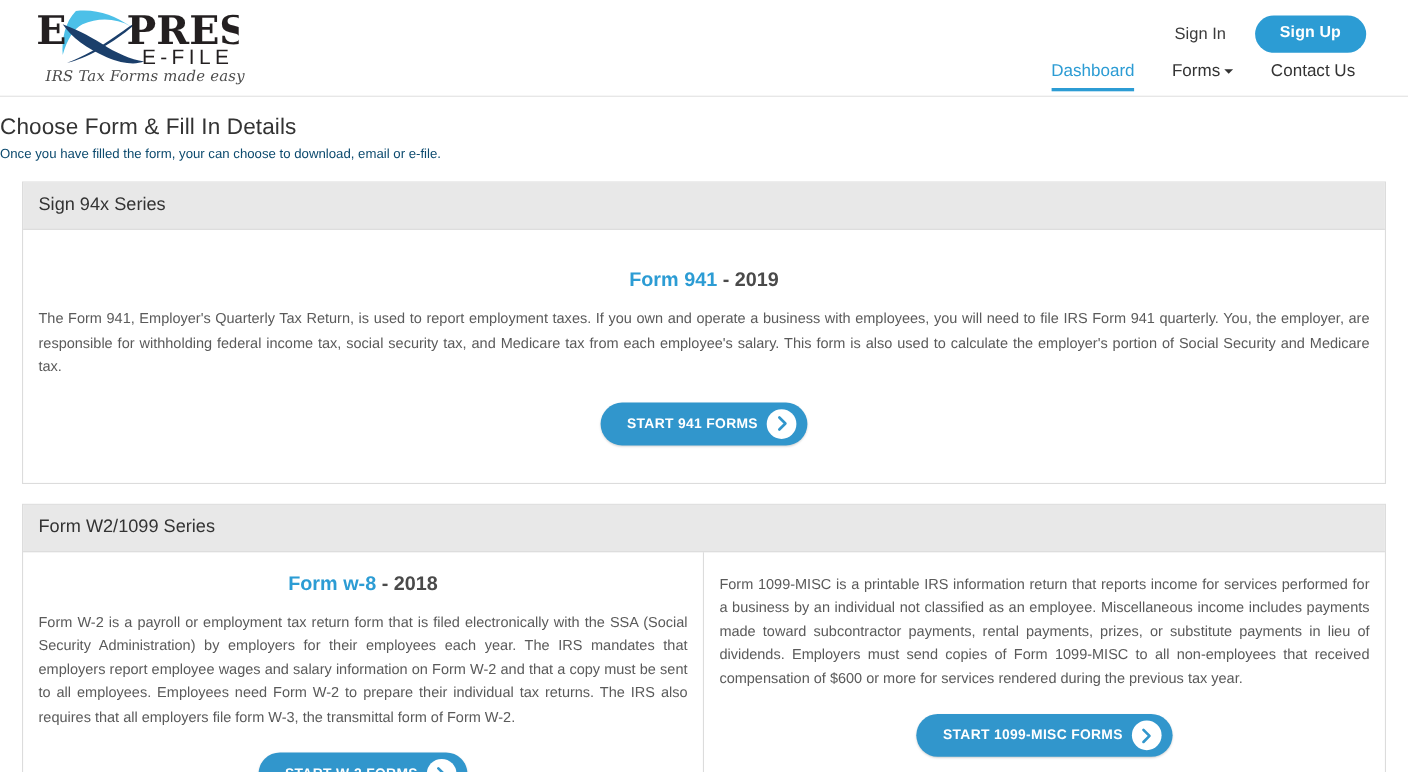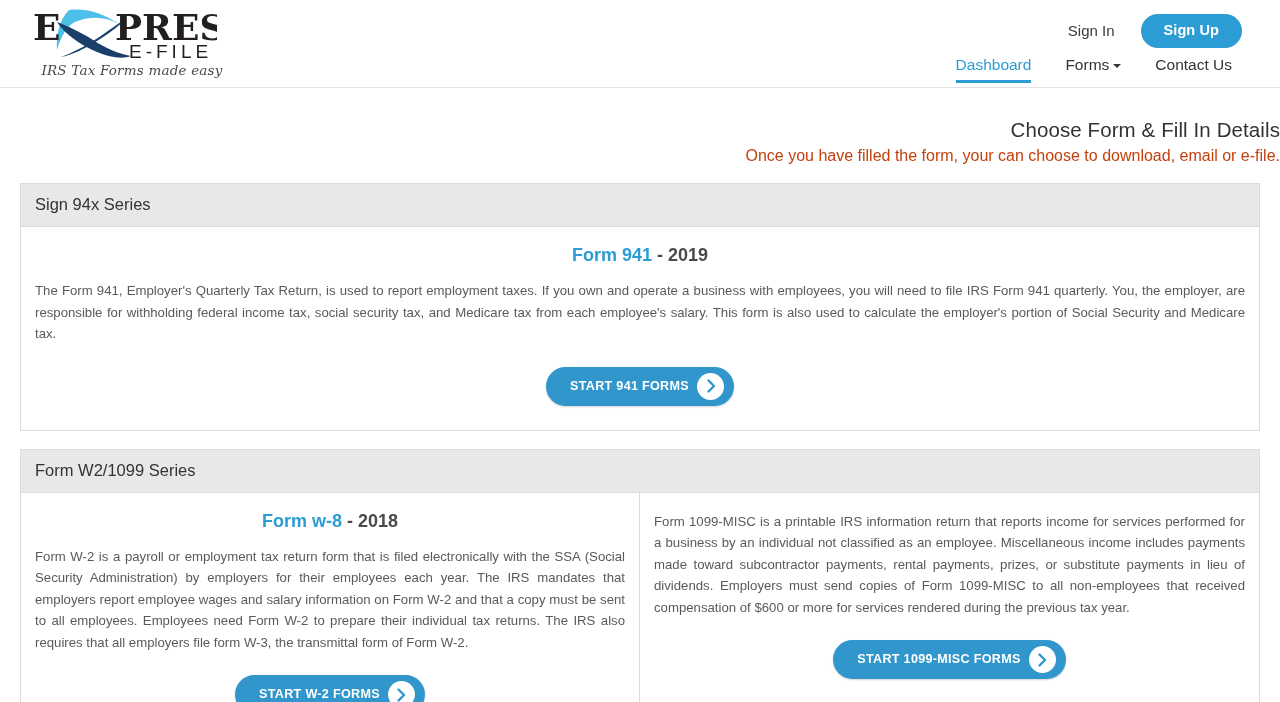--- a/index.html
+++ b/index.html
@@ -104,33 +104,33 @@
     width: 0; height: 0;
     margin-left: 4px;
     vertical-align: 2px;
     border-left: 4px solid transparent;
     border-right: 4px solid transparent;
     border-top: 4px solid #333;
   }
 
   
   .page-head {
-    margin-top: 30px;
-    text-align: right;
+    margin-top: 16px;
+    text-align: left;
   }
   .page-title {
     font-size: 20.5px;
     font-weight: normal;
     color: #333333;
     margin: 0 0 5px 0;
     letter-spacing: 0.1px;
   }
   .page-sub {
-    font-size: 16px;
-    color: #c2410c;
+    font-size: 12px;
+    color: #0c4a6e;
     margin: 0;
   }
 
   
   .wrap {
     width: 1240px;
     margin: 0 auto;
   }
   .panel {
     border: 1px solid #dcdcdc;
@@ -139,21 +139,21 @@
   }
   .panel-head {
     background: #e8e8e8;
     border-bottom: 1px solid #dcdcdc;
     padding: 11px 14px 12px;
     font-size: 16.5px;
     color: #333333;
   }
   .panel-body { padding: 0; }
 
-  .form-block { padding: 18px 14px 24px; }
+  .form-block { padding: 18px 14px 34px; margin-top: 17px; }
   .form-title {
     text-align: center;
     font-size: 18px;
     font-weight: bold;
     margin: 0 0 14px 0;
   }
   .form-title .form-name { color: #2c9cd4; }
   .form-title .form-year { color: #4a4a4a; }
 
   .form-desc {

